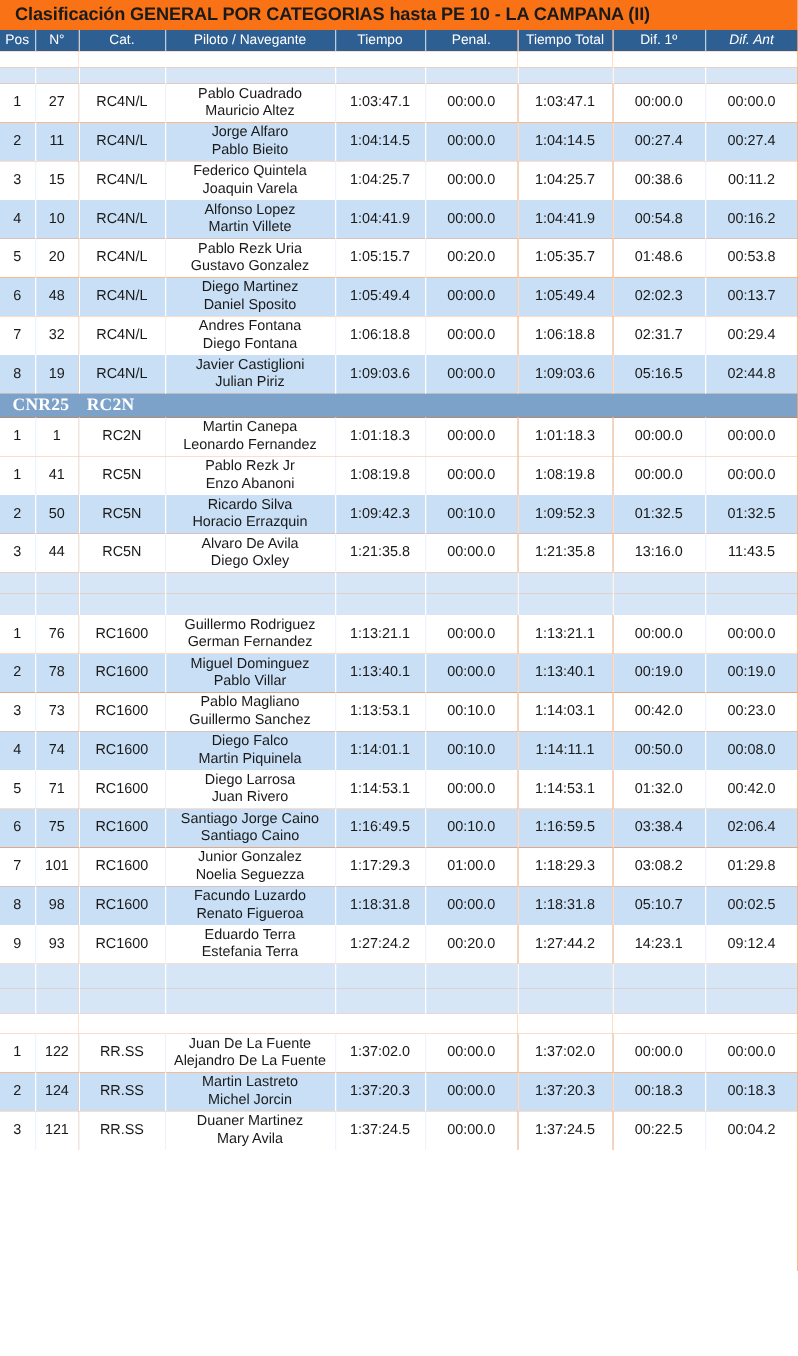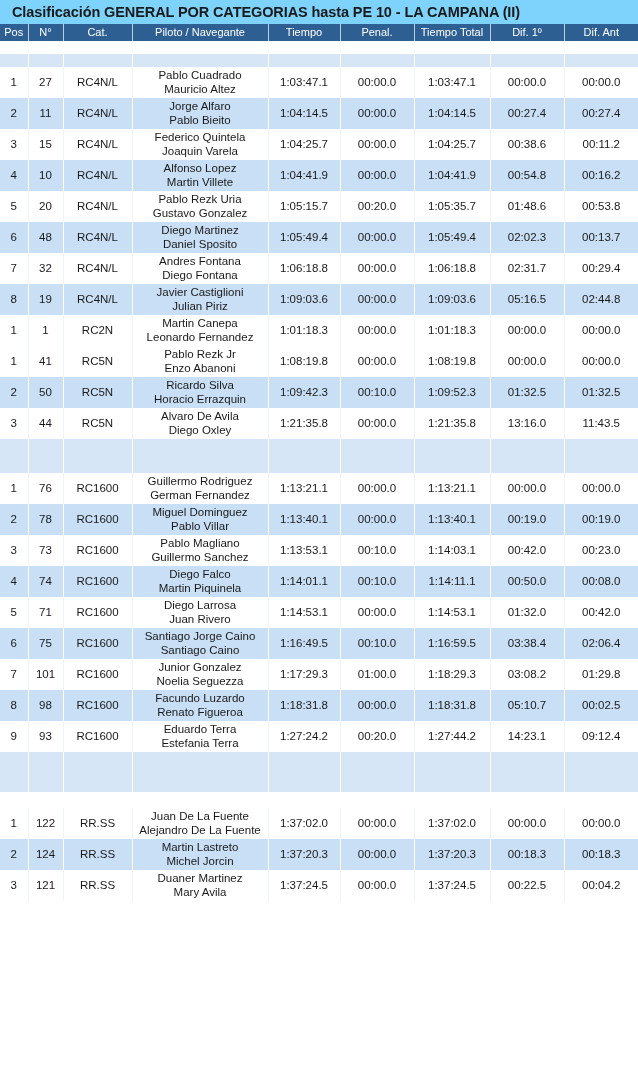--- a/index.html
+++ b/index.html
@@ -3,21 +3,21 @@
 <meta charset="utf-8">
 <style>
   * { box-sizing: border-box; margin: 0; padding: 0; }
   html, body {
     width: 638px;
     background: #ffffff;
     font-family: "Liberation Sans", sans-serif;
   }
   body { padding: 0; }
 
-  .page { width: 638px; background: #7dd3fc; }
+  .page { width: 638px; background: #f97316; }
 
   .report-title {
     font-size: 14.5px;
     font-weight: bold;
     color: #1a1a1a;
     padding: 4px 0 4px 12px;
     letter-spacing: -0.1px;
     white-space: nowrap;
   }
 
@@ -43,21 +43,21 @@
     font-size: 11px;
     font-weight: normal;
     text-align: center;
     padding: 2px 2px;
     height: 17px;
     border-right: 1px solid #b9cde3;
     line-height: 13px;
     white-space: nowrap;
     overflow: hidden;
   }
-  thead th:last-child { border-right: none; }
+  thead th:last-child { border-right: none; font-style: italic; }
 
   tr.section-header td {
     background: #7da2c9;
     color: #ffffff;
     font-family: "Liberation Serif", serif;
     font-weight: bold;
     font-size: 14px;
     text-align: left;
     padding: 1px 0 1px 10px;
     height: 19px;
@@ -262,20 +262,23 @@
           <td class="crew">
             <span class="line">Javier Castiglioni</span>
             <span class="line">Julian Piriz</span>
           </td>
           <td>1:09:03.6</td>
           <td>00:00.0</td>
           <td>1:09:03.6</td>
           <td>05:16.5</td>
           <td>02:44.8</td>
         </tr>
+        <tr class="section-header">
+          <td colspan="9"><span class="sec-label">CNR25</span><span class="sec-name">RC2N</span></td>
+        </tr>
         <tr class="data-row odd">
           <td>1</td>
           <td>1</td>
           <td>RC2N</td>
           <td class="crew">
             <span class="line">Martin Canepa</span>
             <span class="line">Leonardo Fernandez</span>
           </td>
           <td>1:01:18.3</td>
           <td>00:00.0</td>

